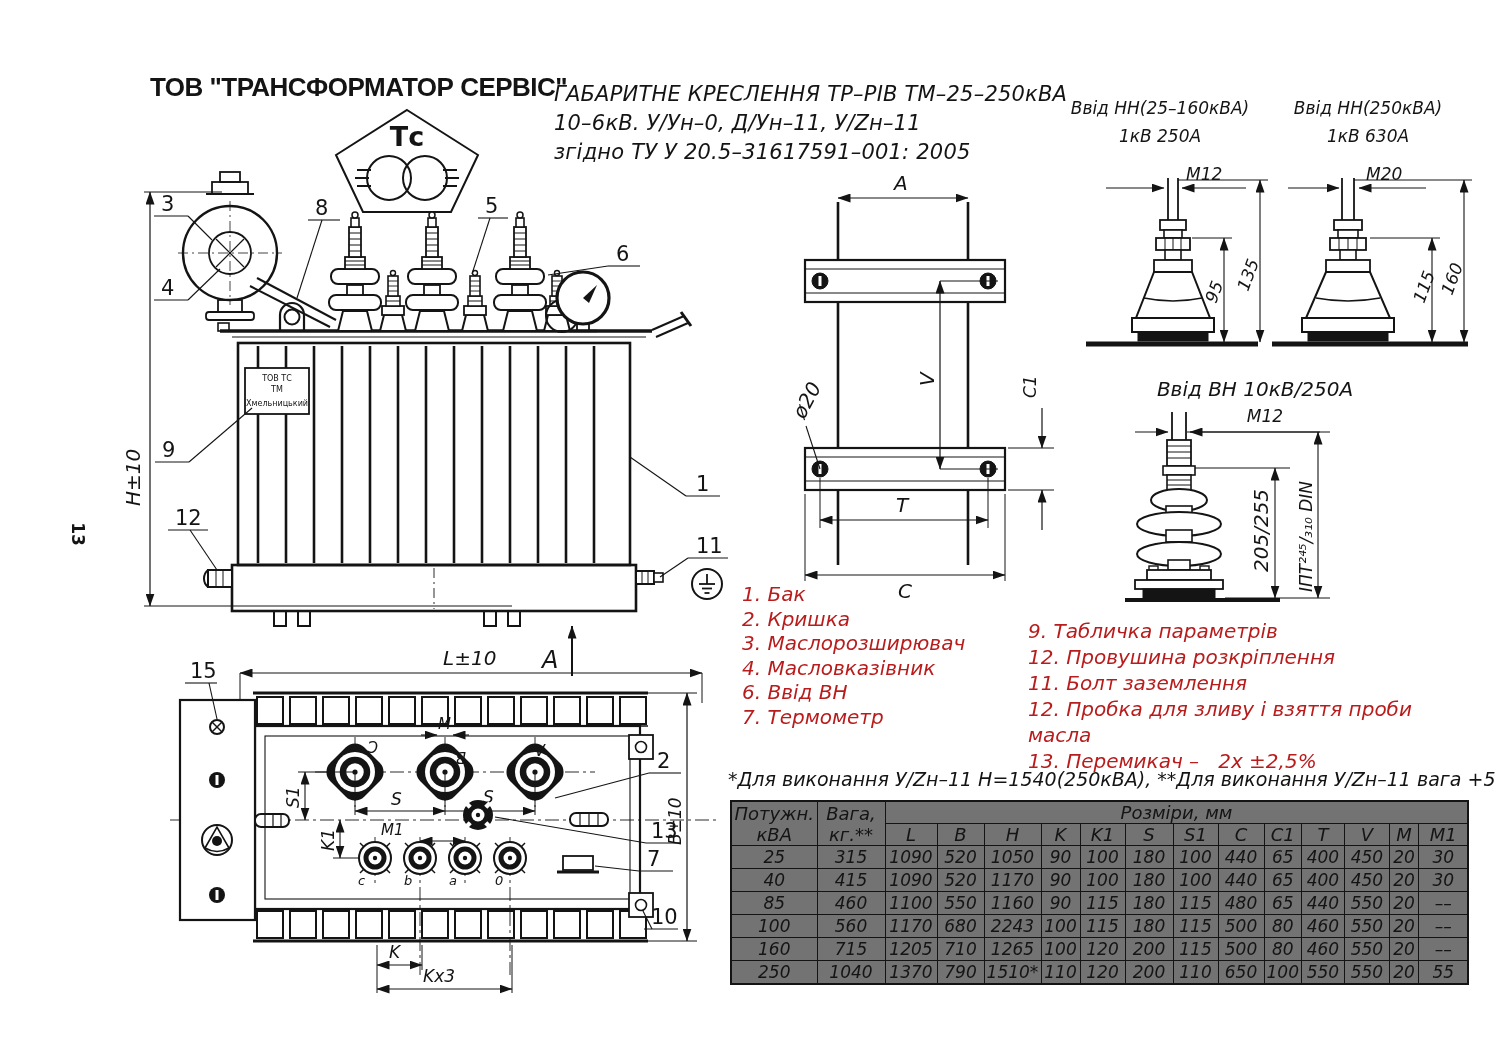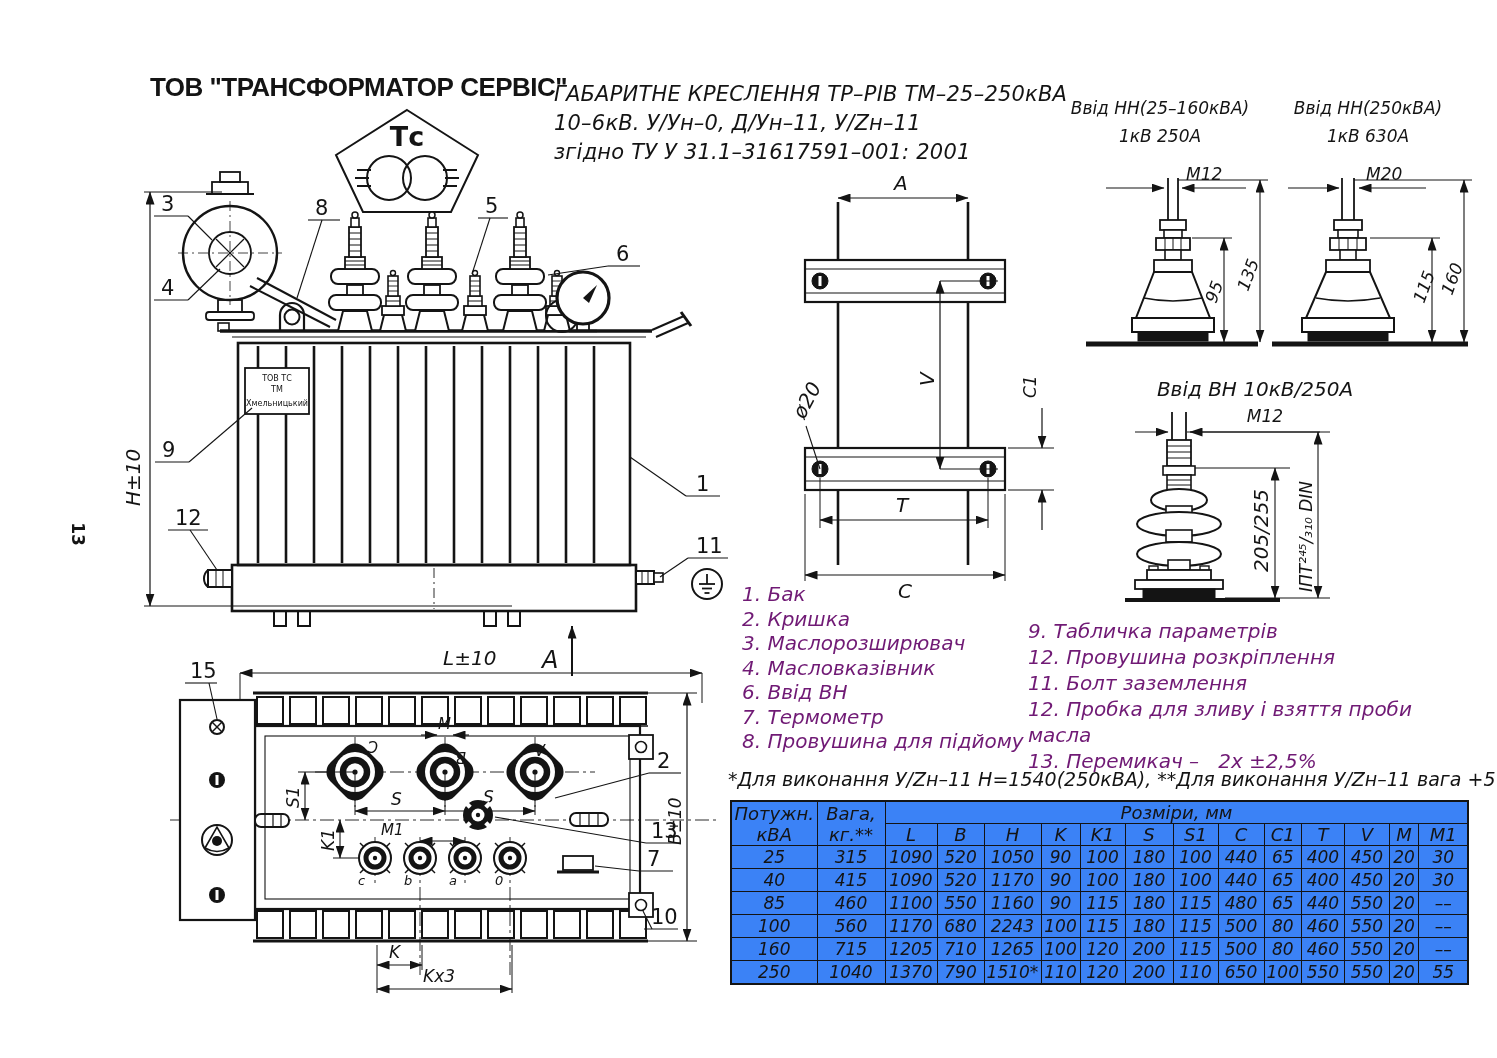--- a/index.html
+++ b/index.html
@@ -1,34 +1,34 @@
 <!DOCTYPE html>
 <html><head>
 <meta charset="utf-8">
 <style>
   html,body{margin:0;padding:0;background:#e8e8e8}
   #page{position:relative;width:1497px;height:1058px;background:#ffffff;overflow:hidden;
         font-family:"DejaVu Sans",sans-serif;color:#141414}
   .abs{position:absolute}
   .company{font:bold 26px "Liberation Sans",sans-serif;letter-spacing:-0.5px;color:#141414}
   .dwgtitle{font:italic 21px "DejaVu Sans",sans-serif;line-height:29px;letter-spacing:0.2px;white-space:nowrap}
-  .legend{font:italic 20px "DejaVu Sans",sans-serif;color:#701a75}
+  .legend{font:italic 20px "DejaVu Sans",sans-serif;color:#b91c1c}
   .legend div{line-height:24.5px}
   .legend2 div{line-height:26px}
   .note{font:italic 19px "DejaVu Sans",sans-serif;white-space:nowrap}
   .pagenum{font:bold 17px "DejaVu Sans",sans-serif;transform:rotate(90deg)}
   svg text{fill:#141414}
   .dt{font:italic 20px "DejaVu Sans",sans-serif}
   .dts{font:italic 17px "DejaVu Sans",sans-serif}
   .dtb{font:italic 24px "DejaVu Sans",sans-serif}
   .cn{font:21px "DejaVu Sans",sans-serif}
   .tiny{font:8px "DejaVu Sans",sans-serif}
   .ph{font:italic 15px "DejaVu Sans",sans-serif}
   .phs{font:italic 13px "DejaVu Sans",sans-serif}
-  table.dims{border-collapse:collapse;table-layout:fixed;border:2.5px solid #141414;background:#3b82f6}
+  table.dims{border-collapse:collapse;table-layout:fixed;border:2.5px solid #141414;background:#737373}
   table.dims th,table.dims td{border:1.6px solid #141414;padding:0 2px;text-align:center;
      font:italic 17px "DejaVu Sans",sans-serif;color:#141414;overflow:hidden;white-space:nowrap}
   table.dims thead th{font:italic 18px "DejaVu Sans",sans-serif}
   table.dims tbody td{height:22px}
 </style>
 </head>
 <body>
 
 <div id="page">
 
@@ -45,21 +45,21 @@
         <line x1="25" y1="80" x2="39" y2="80"></line>
       <line x1="111" y1="64" x2="125" y2="64"></line>
         <line x1="113" y1="72" x2="127" y2="72"></line>
         <line x1="111" y1="80" x2="125" y2="80"></line>
     </g>
   </svg>
 
   <div class="abs dwgtitle" style="left:554px;top:80px">
     <div>ГАБАРИТНЕ КРЕСЛЕННЯ ТР–РІВ ТМ–25–250кВА</div>
     <div>10–6кВ.  У/Ун–0,  Д/Ун–11,  У/Zн–11</div>
-    <div>згідно ТУ У 31.1–31617591–001: 2001</div>
+    <div>згідно ТУ У 20.5–31617591–001: 2005</div>
   </div>
 
   <div class="abs pagenum" style="left:66px;top:524px">13</div>
 
   <svg class="abs" style="left:60px;top:168px" width="700" height="525" viewBox="0 0 700 525">
     <defs>
       <marker id="af" markerWidth="13" markerHeight="9" refX="12.5" refY="4.5" orient="auto-start-reverse" markerUnits="userSpaceOnUse">
         <path d="M13,4.5 L0,0 L0,9 Z" fill="#141414"></path>
       </marker>
       <g id="hvb" stroke="#141414" fill="#fff">
@@ -632,21 +632,20 @@
     <text class="dts" transform="translate(187,220) rotate(-90)">ІПТ²⁴⁵/₃₁₀ DIN</text>
   </svg>
 
   <div class="abs legend" style="left:742px;top:582px;width:300px">
     <div>1. Бак</div>
     <div>2. Кришка</div>
     <div>3. Маслорозширювач</div>
     <div>4. Масловказівник</div>
     <div>6. Ввід ВН</div>
     <div>7. Термометр</div>
-    <div>8. Провушина для підйому</div>
   </div>
   <div class="abs legend legend2" style="left:1028px;top:618px;width:420px">
     <div>9. Табличка параметрів</div>
     <div>12. Провушина розкріплення</div>
     <div>11. Болт заземлення</div>
     <div>12. Пробка для зливу і взяття проби масла</div>
     <div>13. Перемикач –&nbsp;&nbsp;&nbsp;2х ±2,5%</div>
   </div>
 
   <div class="abs note" style="left:728px;top:768px">*Для виконання У/Zн–11  Н=1540(250кВА), **Для виконання У/Zн–11  вага +5%.</div>

